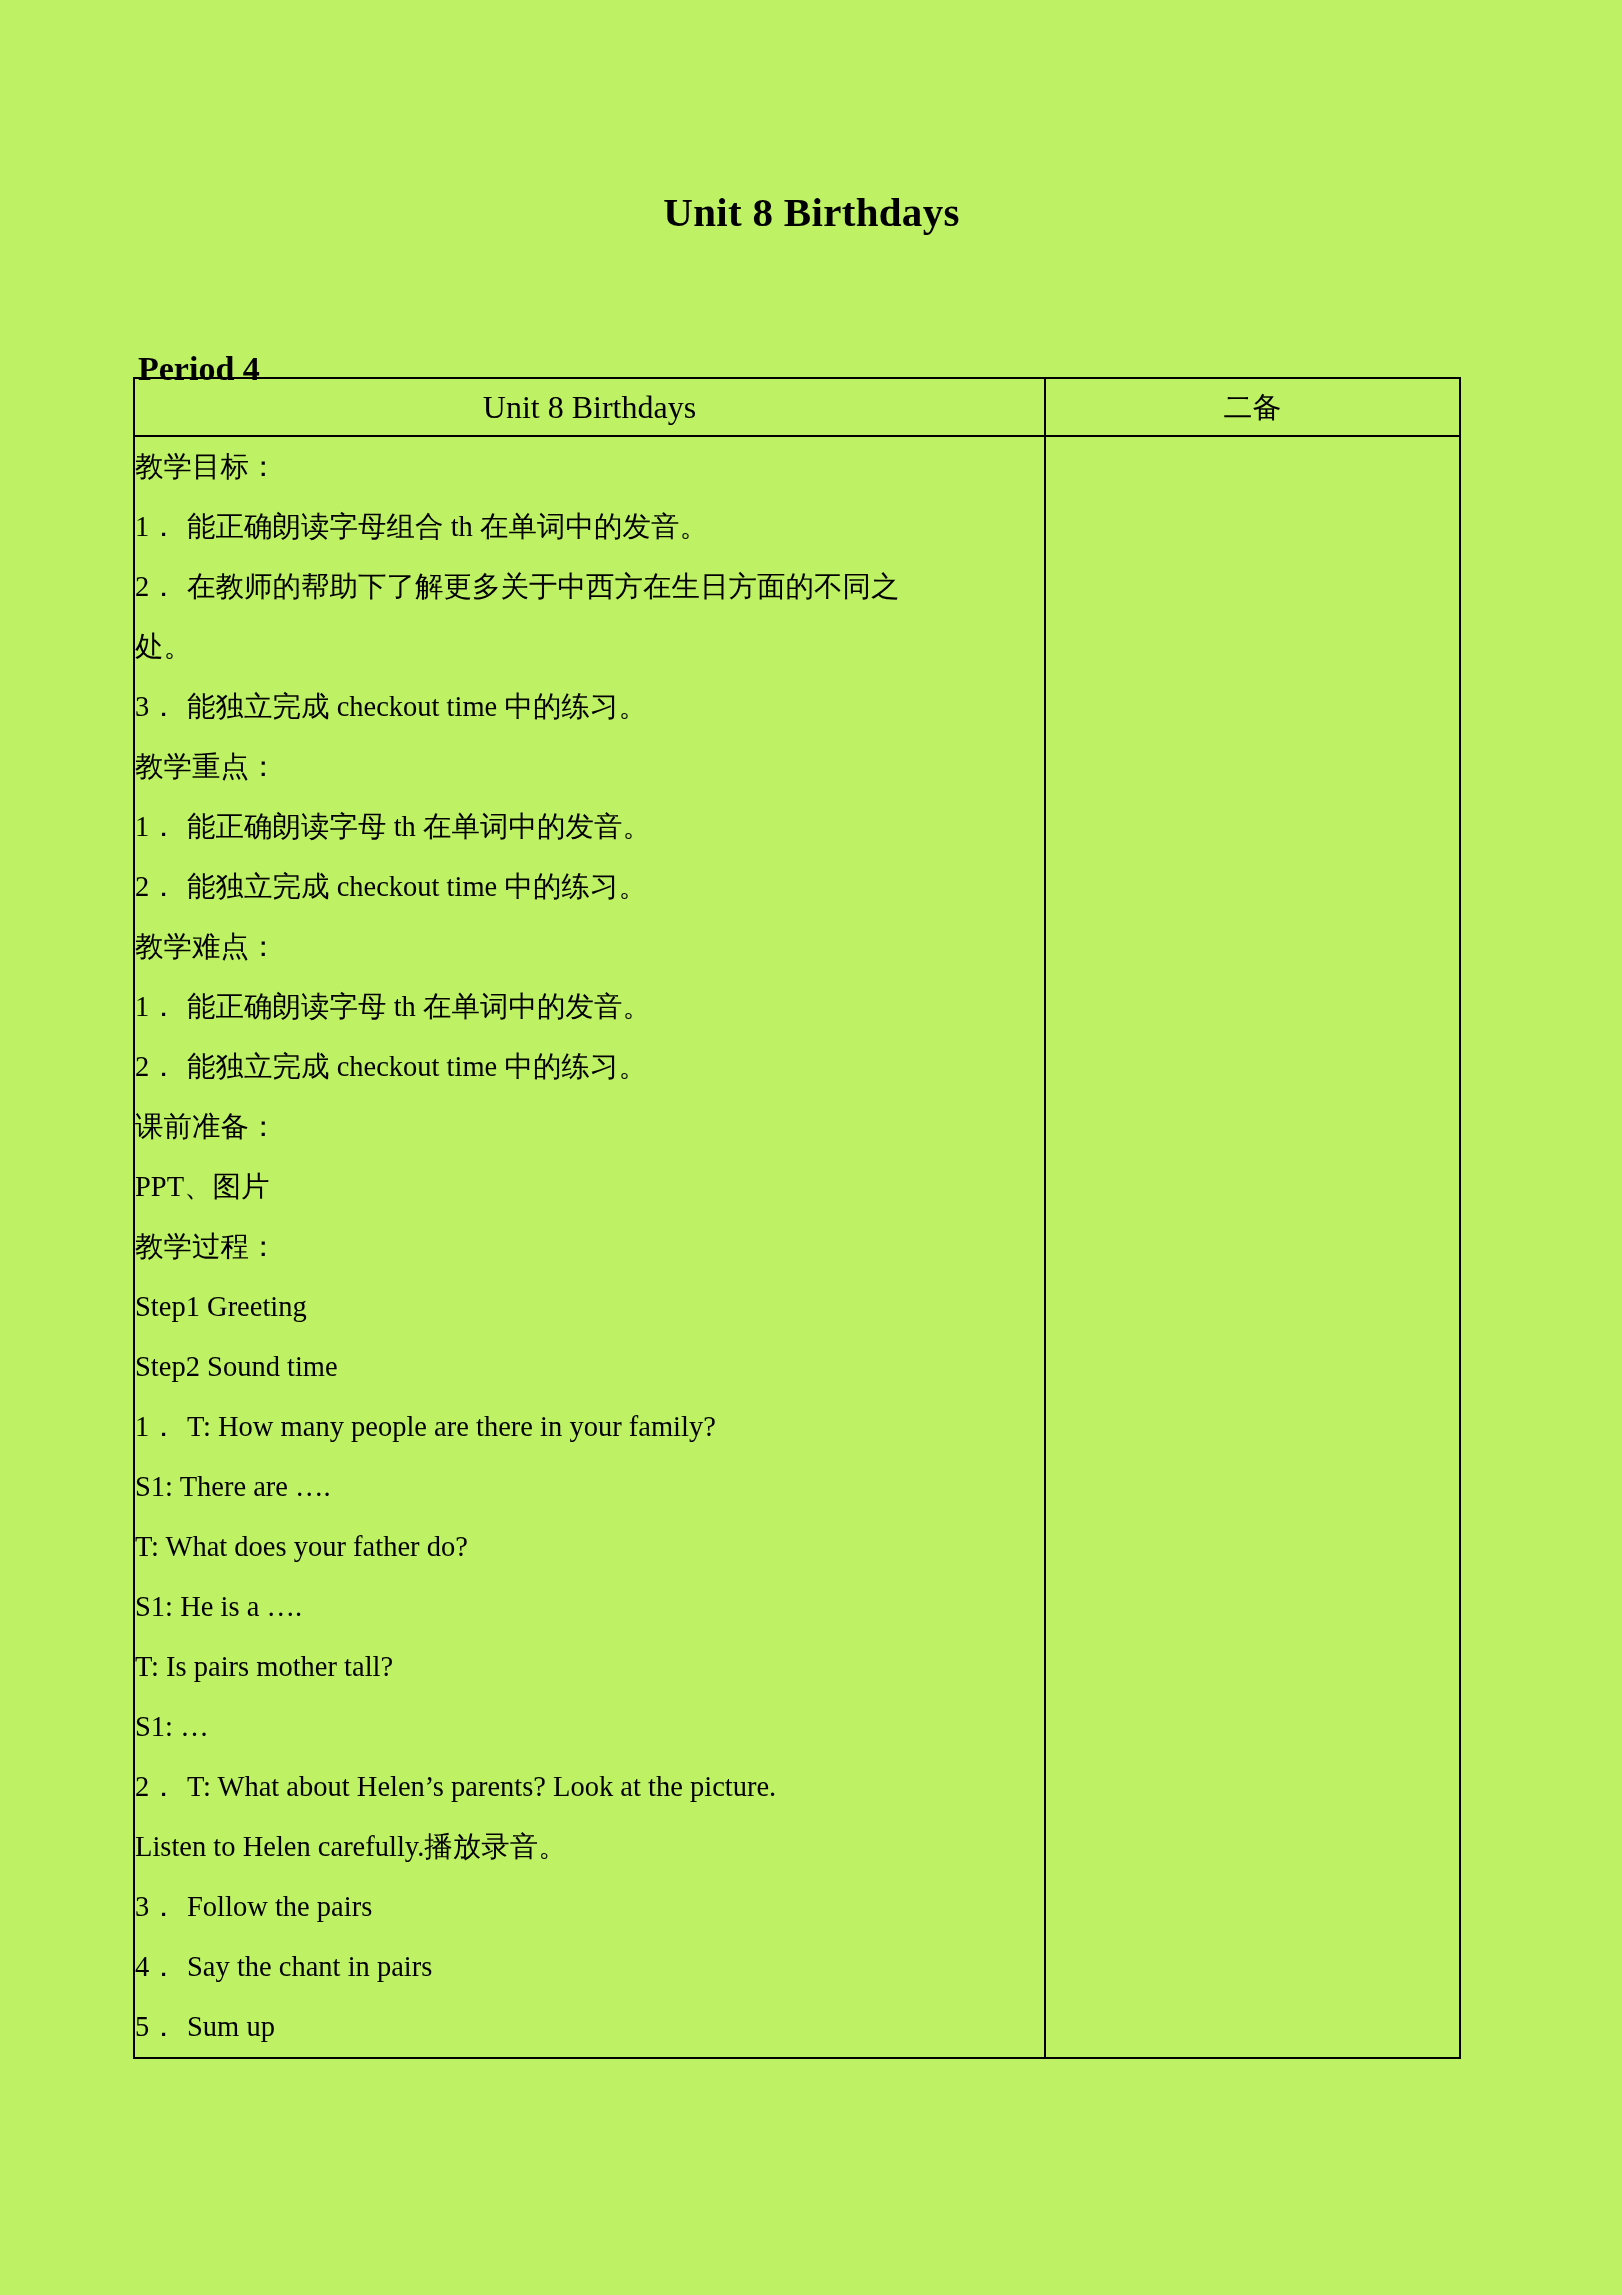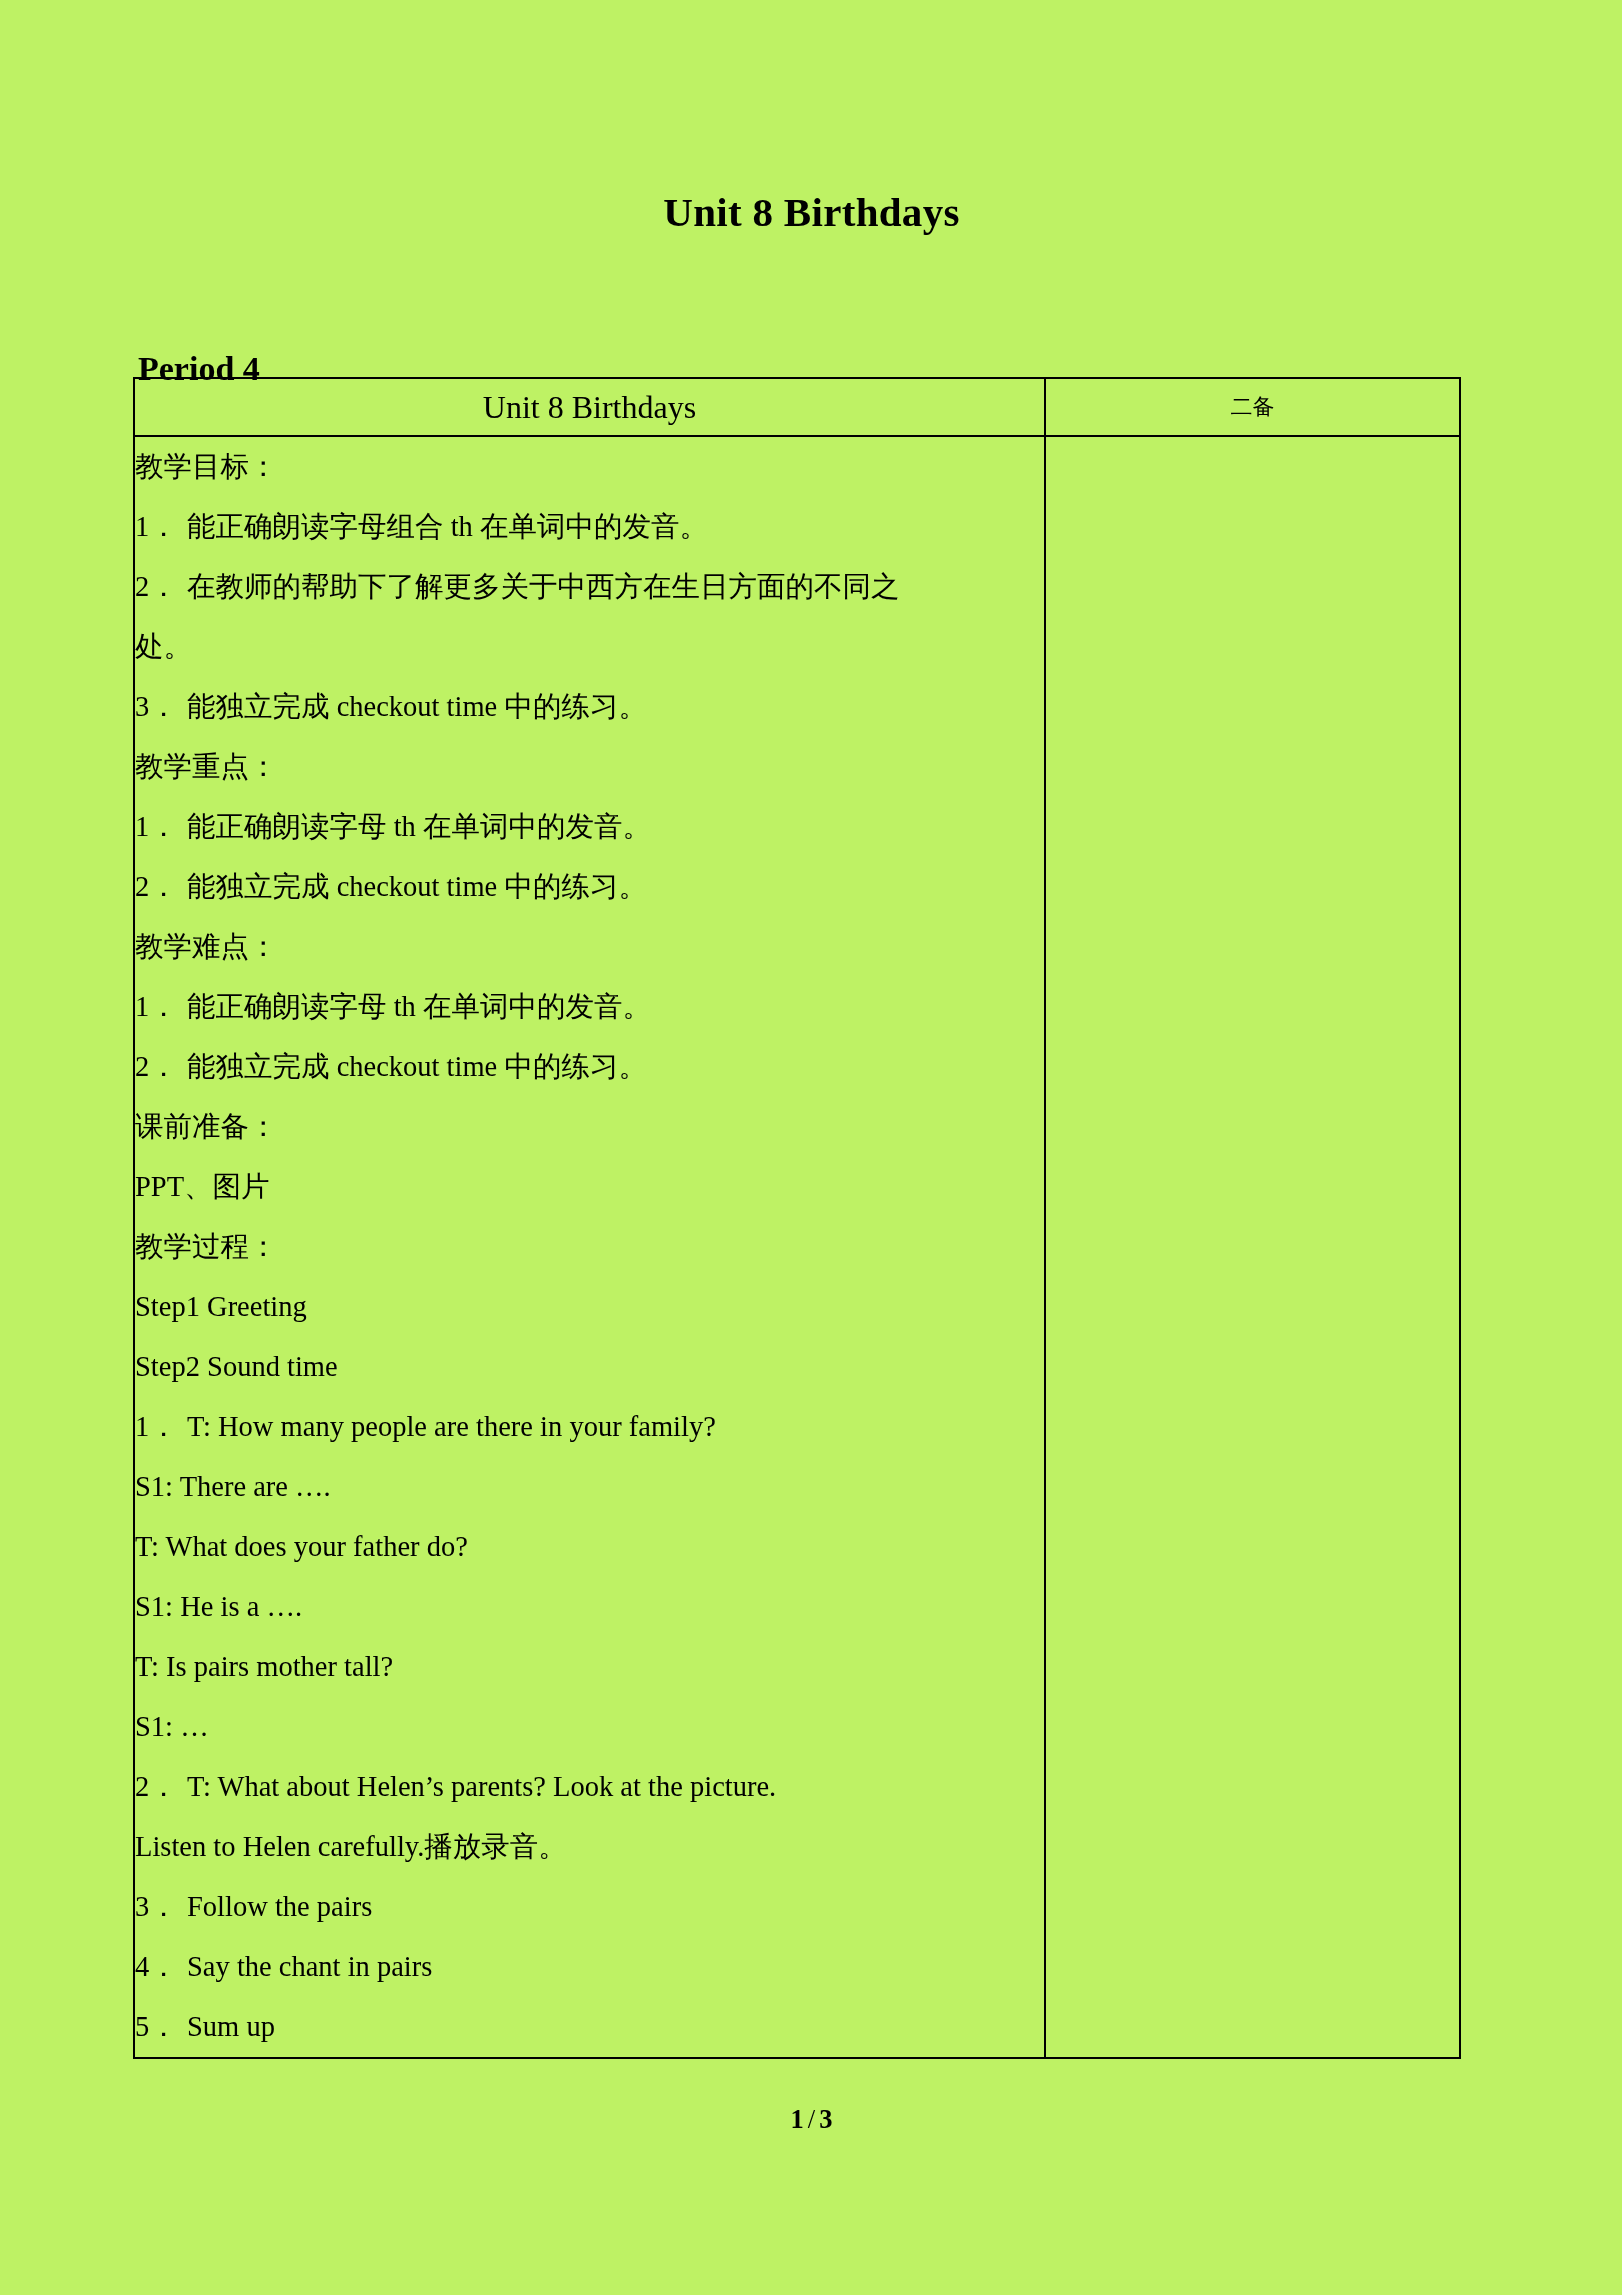--- a/index.html
+++ b/index.html
@@ -70,21 +70,21 @@
     height: 56px;
     text-align: center;
     vertical-align: middle;
     font-size: 32px;
     line-height: 56px;
   }
   .header-cell-side {
     height: 56px;
     text-align: center;
     vertical-align: middle;
-    font-size: 22px;
+    font-size: 29px;
     line-height: 56px;
   }
 
   .body-cell-main {
     height: 1565px;
     padding: 10.6px 16px 0 17px;
   }
   .body-cell-side {
     height: 1565px;
   }
@@ -168,18 +168,15 @@
               <div class="content-line"><span class="num">3．</span><span>Follow the pairs</span></div>
               <div class="content-line"><span class="num">4．</span><span>Say the chant in pairs</span></div>
               <div class="content-line"><span class="num">5．</span><span>Sum up</span></div>
             </div>
         </td>
         <td class="body-cell-side"></td>
       </tr>
     </tbody>
   </table>
 
-  <div class="footer">
-    <span class="pg">1</span><span class="sep">/</span><span class="pg">3</span>
-  </div>
 
 </div>
 
 
 </body></html>

